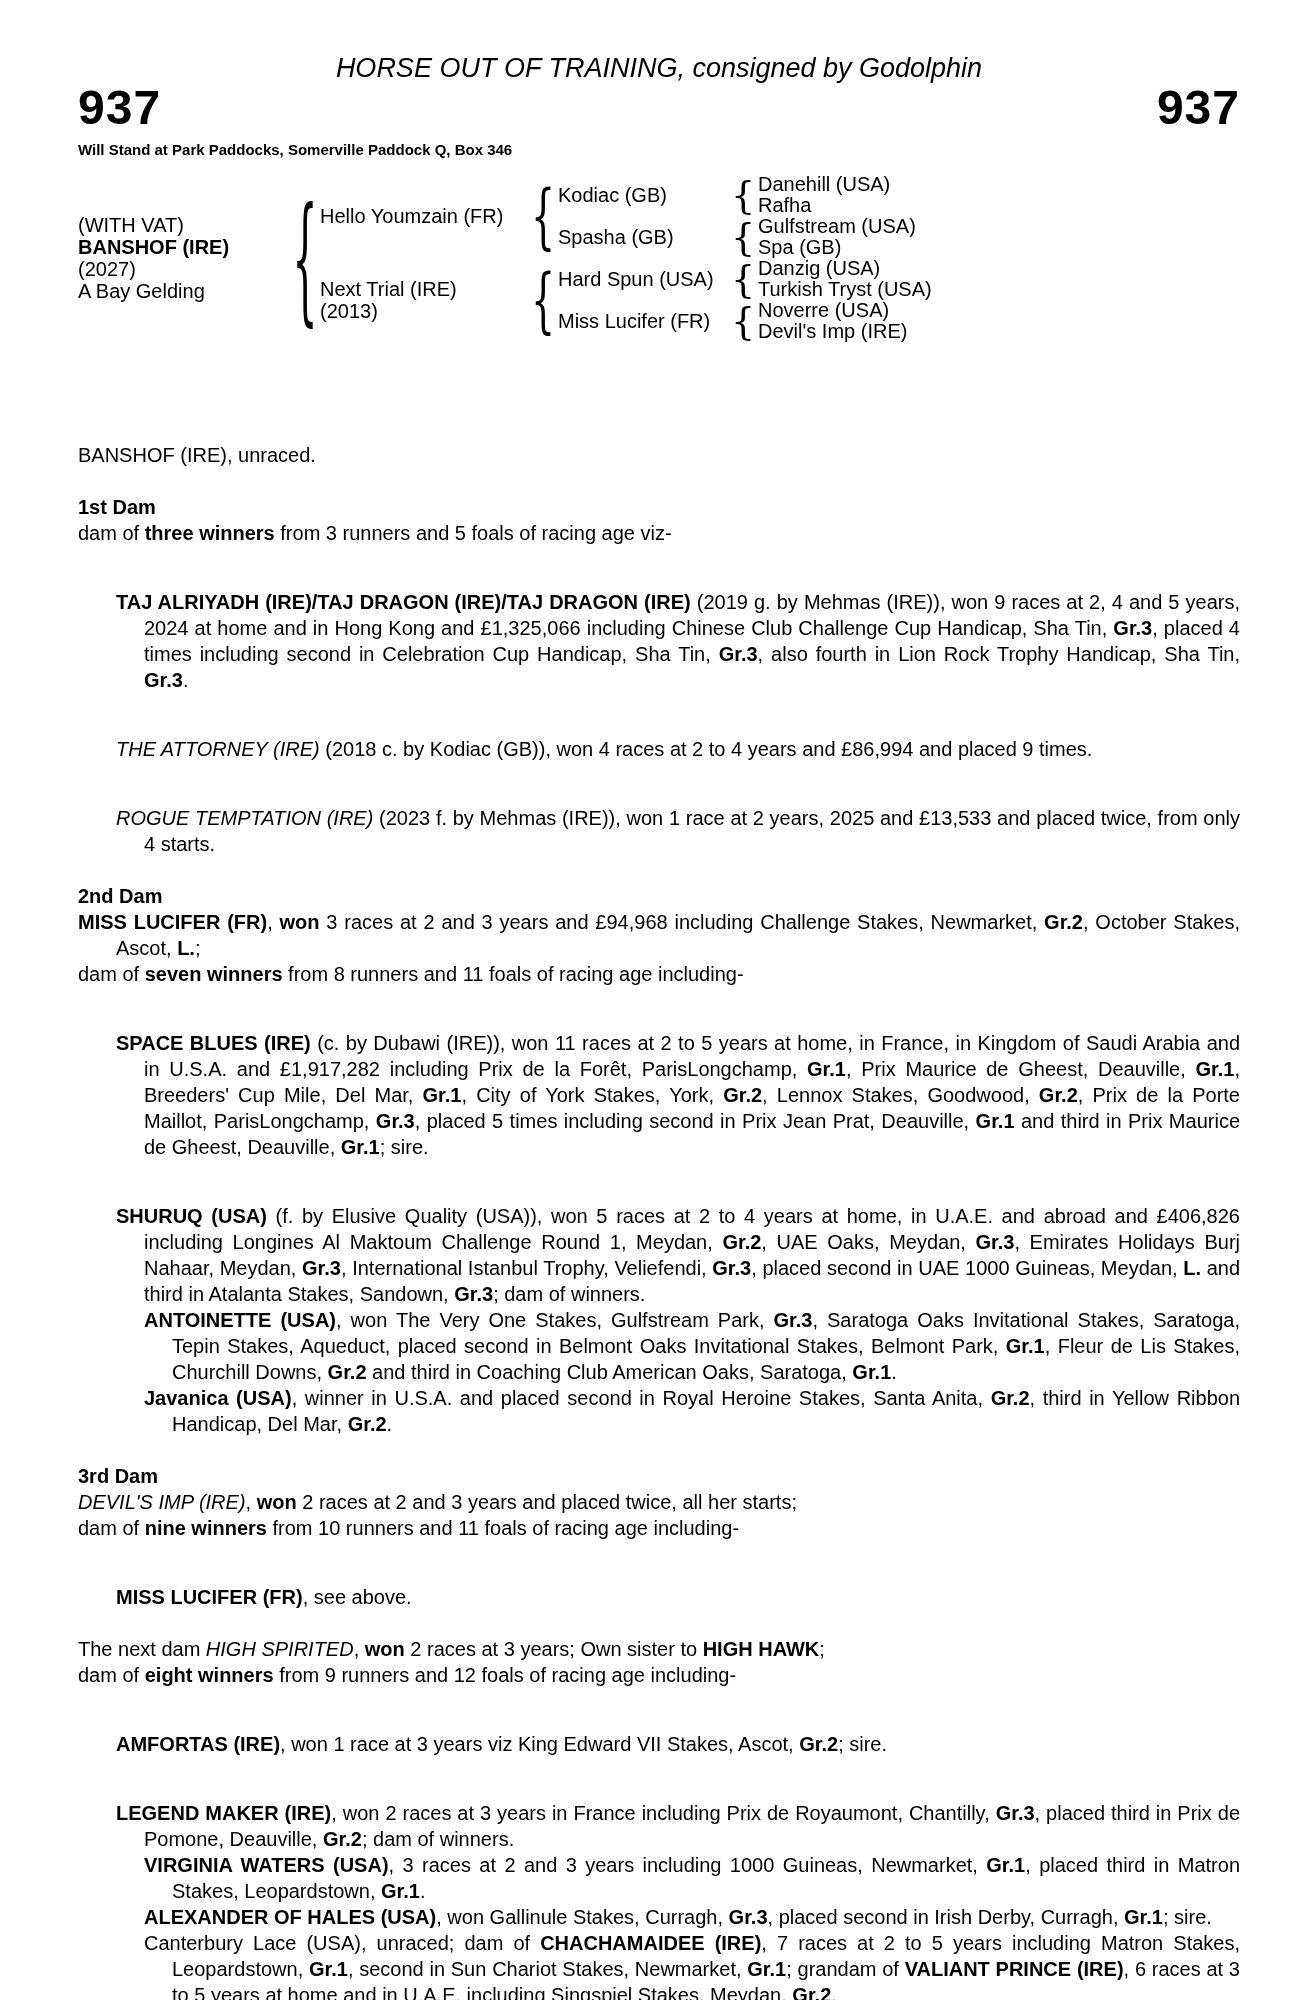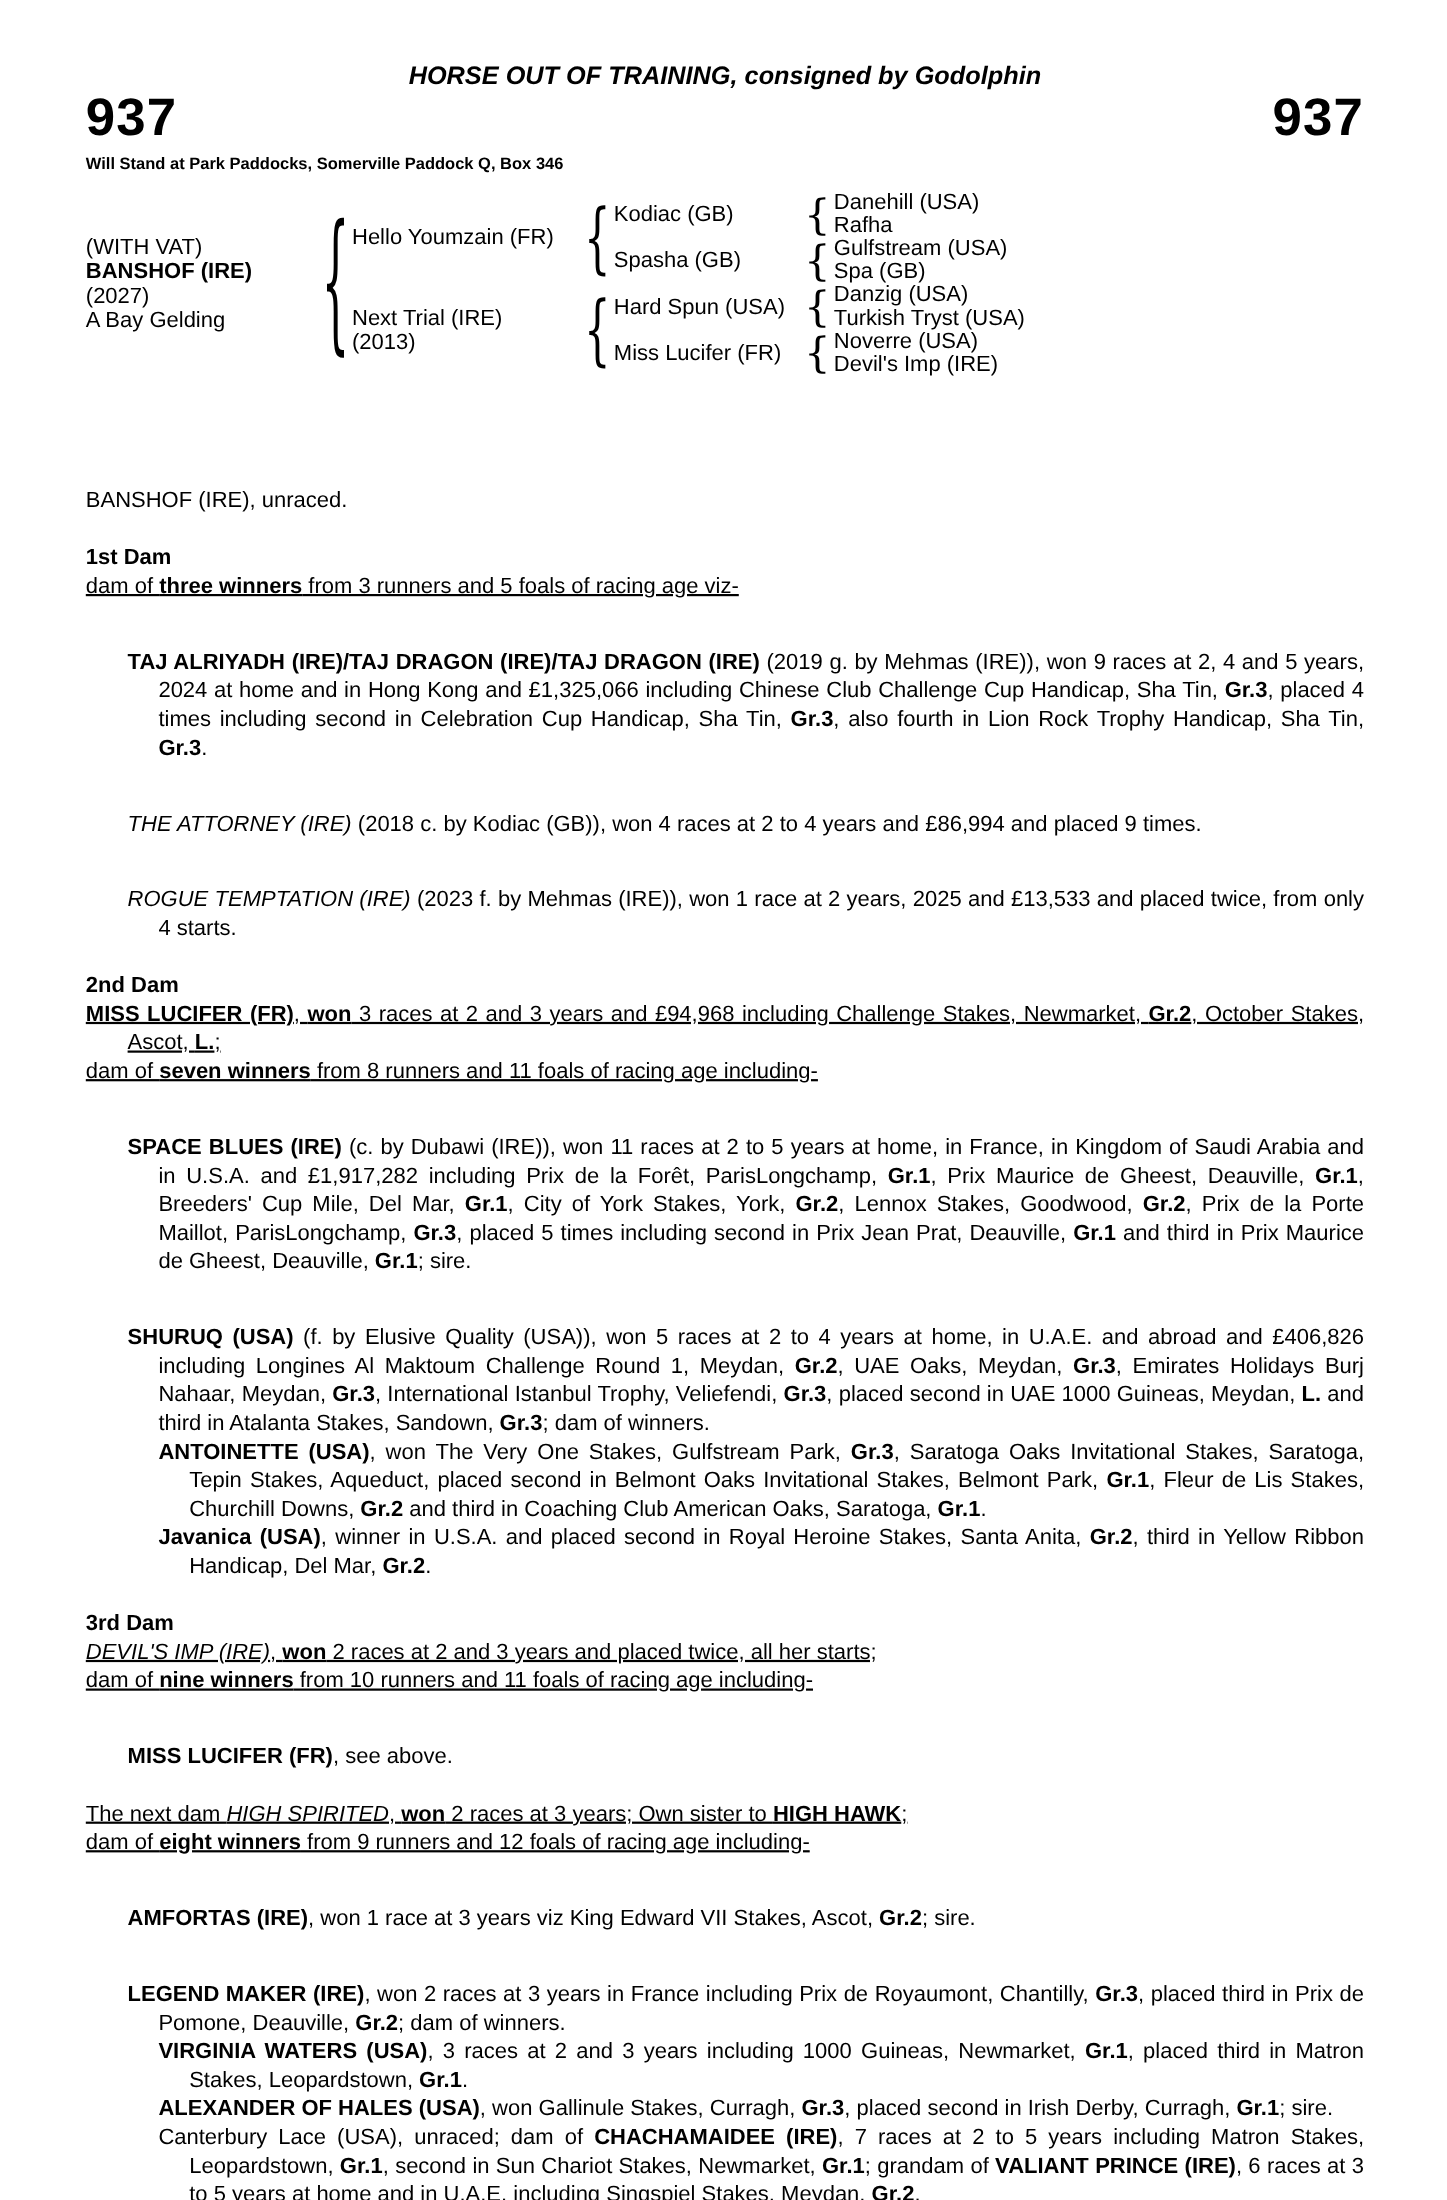--- a/index.html
+++ b/index.html
@@ -6,21 +6,21 @@
   body {
     width:1315px; height:2000px;
     background:#ffffff; color:#000;
     font-family:"Liberation Sans", sans-serif;
     position:relative; overflow:hidden;
   }
   .sheet { position:absolute; left:78px; right:75px; top:56px; }
 
   .consignment {
     text-align:center; font-style:italic;
-    font-size:23px; line-height:24px;font-weight:bold;
+    font-size:27px; line-height:24px;
   }
   .lot-row {
     display:flex; justify-content:space-between; align-items:flex-start;
     margin-top:6px;
   }
   .lot-num { font-weight:bold; font-size:48px; line-height:44px; letter-spacing:1px; }
   .stand { font-weight:bold; font-size:15px; line-height:24px; margin-top:8px; }
 
   
   .pedigree { display:flex; align-items:center; margin-top:12px; font-size:20px; }
@@ -41,21 +41,21 @@
   }
   .brace > span { display:inline-block; line-height:1; }
   .brace-sm > span { font-size:38px; transform:scaleY(1.0); }
   .brace-md > span { font-size:38px; transform:scaleY(1.85); }
   .brace-lg > span { font-size:40px; transform:scaleY(3.45); }
 
   
   .catalogue-body { margin-top:100px; font-size:20px; line-height:26px; }
   .para { margin:0; }
   .para.heading { font-weight:bold; }
-  .para.hang { padding-left:38px; text-indent:-38px; text-align:justify;text-decoration:underline; }
+  .para.hang { padding-left:38px; text-indent:-38px; text-align:justify; }
   .para.l1   { padding-left:66px; text-indent:-28px; text-align:justify;margin-top:43px; }
   .para.l2   { padding-left:94px; text-indent:-28px; text-align:justify; }
   .para.gap-section { margin-top:26px; }
   .seg-n { }
   .seg-b { font-weight:bold; }
   .seg-i { font-style:italic; }
 </style>
 </head>
 <body>
 

